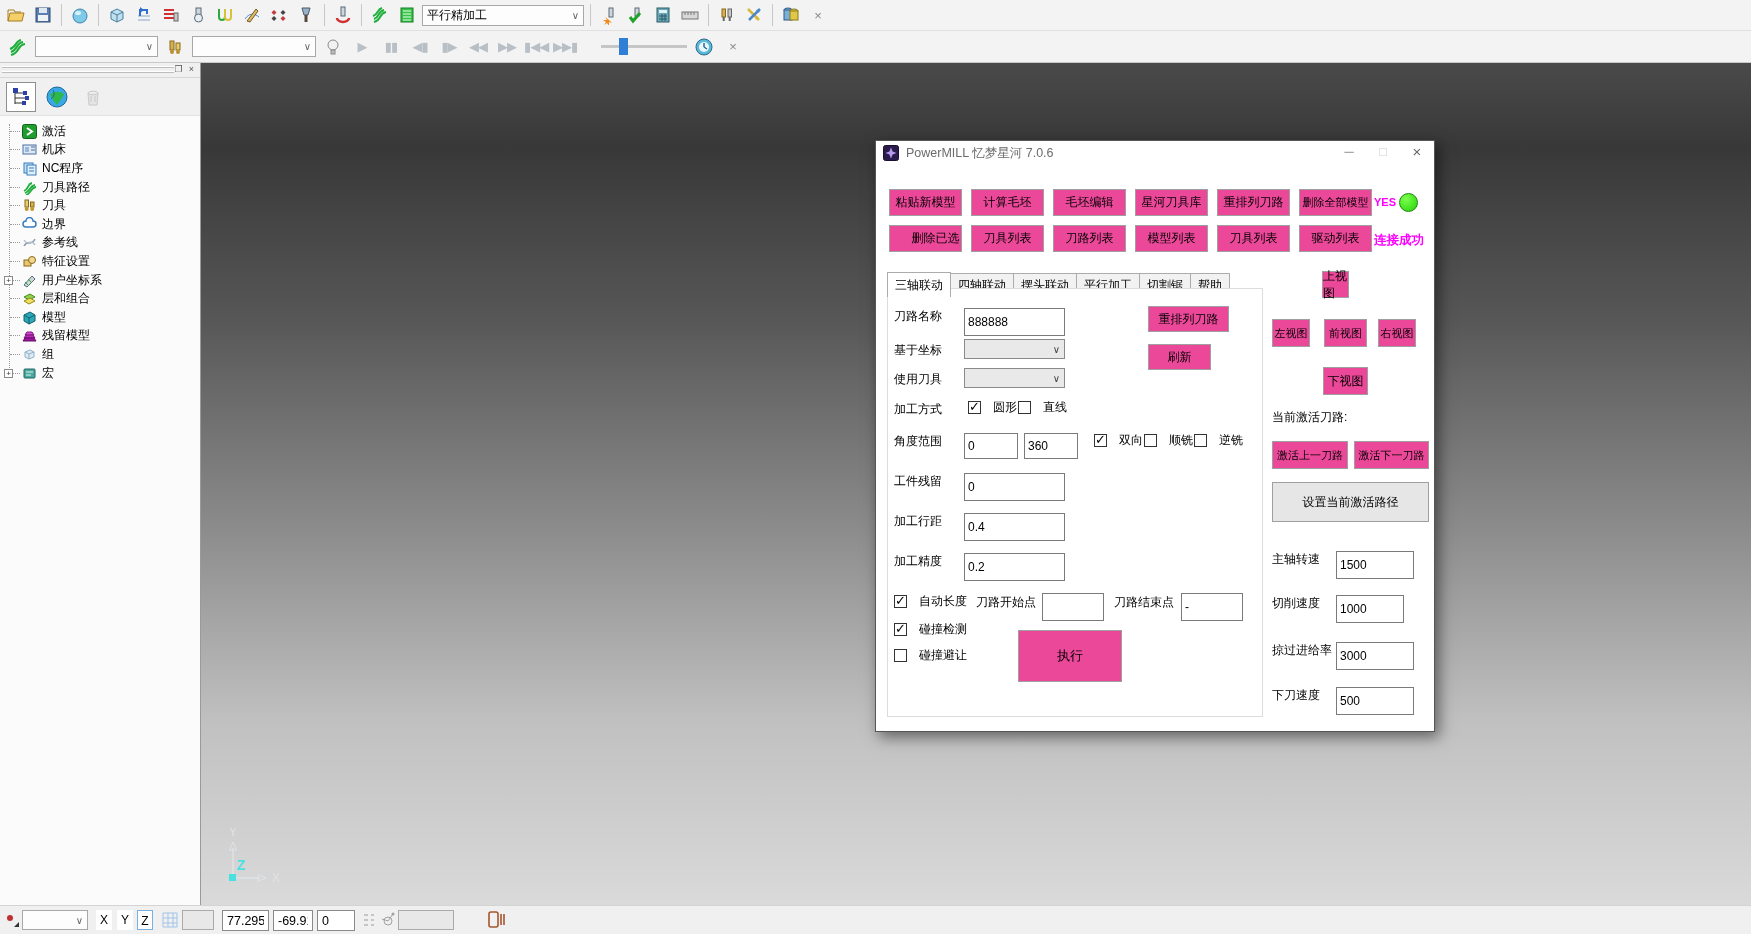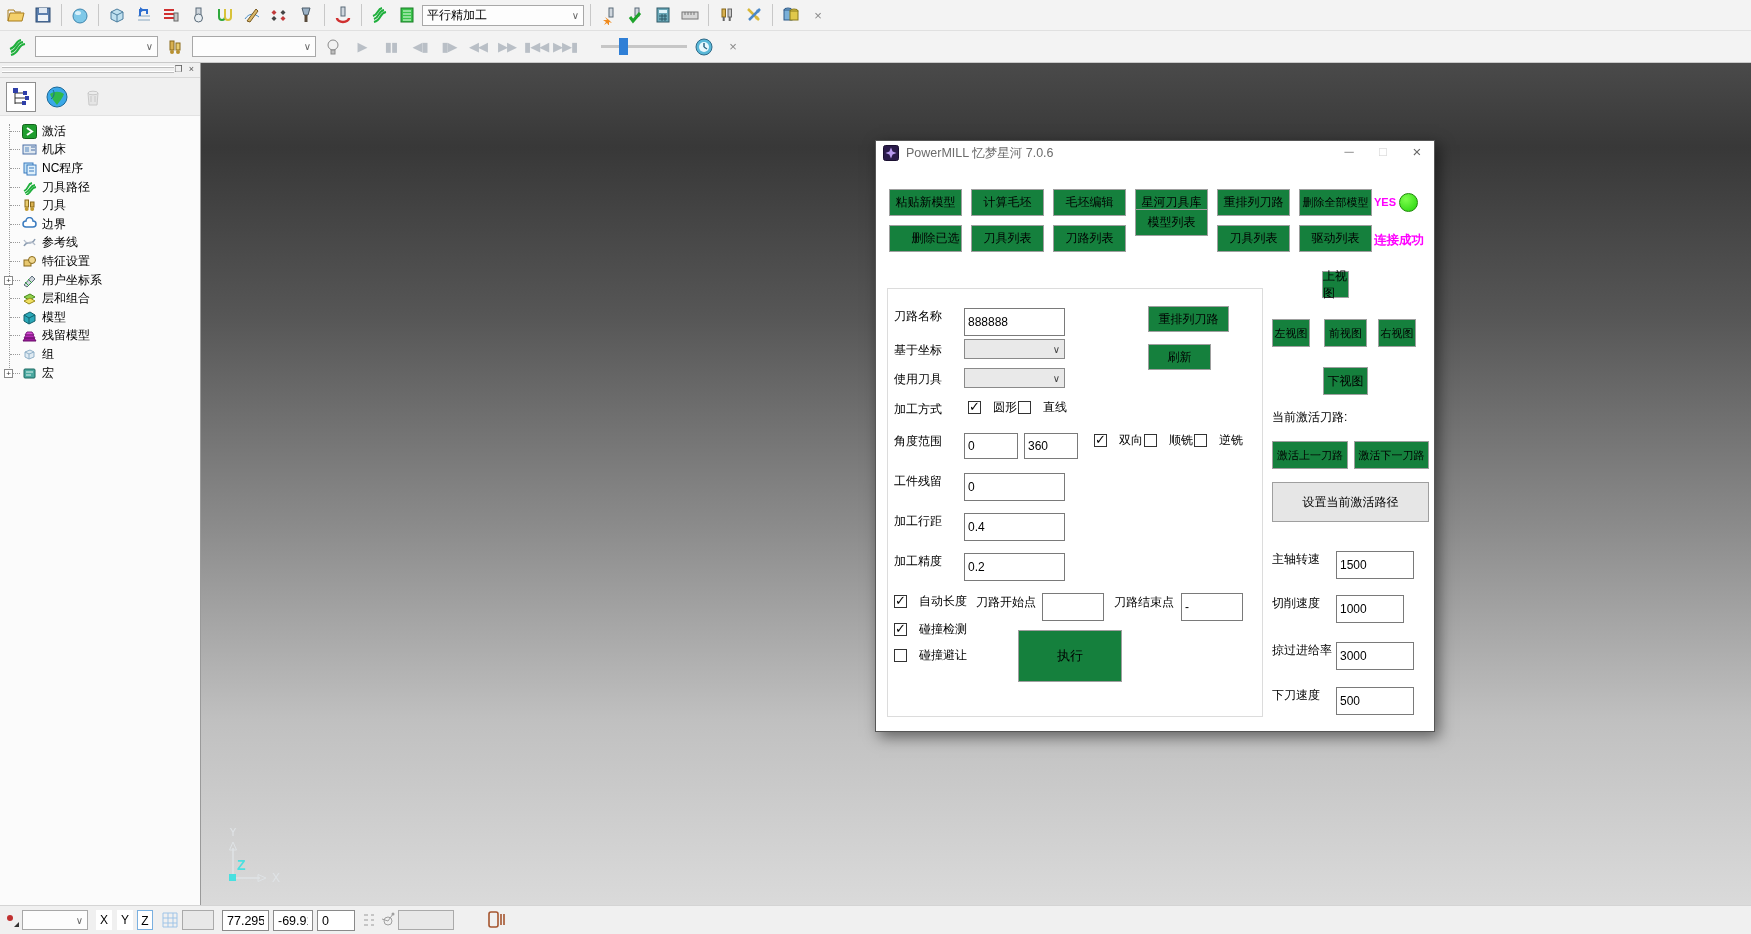--- a/index.html
+++ b/index.html
@@ -40,21 +40,21 @@
   #canvas { position:absolute; left:201px; top:63px; width:1550px; height:842px;
     background:linear-gradient(180deg,#4a4a4a 0%,#383838 10%,#565656 30%,#8b8b8b 55%,#c0c0c0 78%,#dadada 100%); }
   
   #dialog { position:absolute; left:875px; top:140px; width:560px; height:592px; background:#fff;
     border:1px solid #565656; box-shadow:4px 5px 14px rgba(0,0,0,.5); }
   #dlg-titlebar { position:absolute; left:0; top:0; right:0; height:24px; background:#fff; display:flex; align-items:center; padding-left:7px; }
   #dlg-title { color:#6b6b6b; font-size:12.5px; margin-left:7px; }
   .winctl { position:absolute; top:0; width:34px; height:24px; text-align:center; line-height:22px; color:#8a8a8a; font-size:13px; }
   #dlg-menubar { position:absolute; left:0; top:24px; right:0; height:22px; display:flex; align-items:center; gap:0; padding-left:8px; border-bottom:1px solid #f0f0f0; background:#fff; }
   .menu-item { padding:2px 8px; font-size:12px; }
-  .dbtn { position:absolute; background:#15803d; border:1px solid #9f9f9f; display:flex; align-items:center; justify-content:center; font-size:12px; cursor:default; }
+  .dbtn { position:absolute; background:#ec4899; border:1px solid #9f9f9f; display:flex; align-items:center; justify-content:center; font-size:12px; cursor:default; }
   .qbtn { width:73px; height:27px; }
   #yes-badge { position:absolute; font-weight:bold; font-size:11px; }
   #green-dot { position:absolute; width:19px; height:19px; border-radius:50%; background:radial-gradient(circle at 35% 30%,#7dff4d,#22d10a); border:1px solid #1d8a06; }
   #connect-text { position:absolute; font-size:12.5px; font-weight:bold; }
   
   #tabstrip { position:absolute; left:11px; top:131px; display:flex; align-items:flex-end; }
   .tab { border:1px solid #acacac; border-bottom:none; background:#f2f2f2; padding:3px 7px 3px; font-size:12px; margin-right:-1px; position:relative; }
   .tab.active { background:#fff; padding-top:4px; z-index:3; }
   #tabpanel { position:absolute; left:11px; top:147px; width:376px; height:429px; background:#fff; border:1px solid #dcdcdc; z-index:2; }
   .flabel { position:absolute; font-size:12px; white-space:nowrap; }
@@ -465,25 +465,33 @@
   <div class="dbtn qbtn" style="left:177px;top:48px;">毛坯编辑</div>
   <div class="dbtn qbtn" style="left:259px;top:48px;">星河刀具库</div>
   <div class="dbtn qbtn" style="left:341px;top:48px;">重排列刀路</div>
   <div class="dbtn qbtn" style="left:423px;top:48px;font-size:11px;">删除全部模型</div>
   <span id="yes-badge" style="left:498px;top:55px;color:#ff00ff;">YES</span>
   <div id="green-dot" style="left:523px;top:52px;"></div>
 
   <div class="dbtn qbtn" style="left:13px;top:84px;padding-left:20px;">删除已选</div>
   <div class="dbtn qbtn" style="left:95px;top:84px;">刀具列表</div>
   <div class="dbtn qbtn" style="left:177px;top:84px;">刀路列表</div>
-  <div class="dbtn qbtn" style="left:259px;top:68px;">模型列表</div>
+  <div class="dbtn qbtn" style="left:259px;top:84px;">模型列表</div>
   <div class="dbtn qbtn" style="left:341px;top:84px;">刀具列表</div>
   <div class="dbtn qbtn" style="left:423px;top:84px;">驱动列表</div>
   <span id="connect-text" style="left:498px;top:91px;color:#ff00ff;">连接成功</span>
 
+  <div id="tabstrip">
+    <div class="tab active">三轴联动</div>
+    <div class="tab">四轴联动</div>
+    <div class="tab">摆头联动</div>
+    <div class="tab">平行加工</div>
+    <div class="tab">切割锯</div>
+    <div class="tab">帮助</div>
+  </div>
   <div id="tabpanel"></div>
 
   <span class="flabel" style="left:18px;top:167px;z-index:4;">刀路名称</span>
   <input class="tinput" style="left: 88px; top: 160px; width: 101px; height: 28px; z-index: 4;" value="888888">
   <div class="dbtn" style="left:272px;top:165px;width:81px;height:26px;z-index:4;">重排列刀路</div>
 
   <span class="flabel" style="left:18px;top:201px;z-index:4;">基于坐标</span>
   <div class="tselect" style="left:88px;top:198px;width:101px;z-index:4;">
       <span class="chev">∨</span>
     </div>

